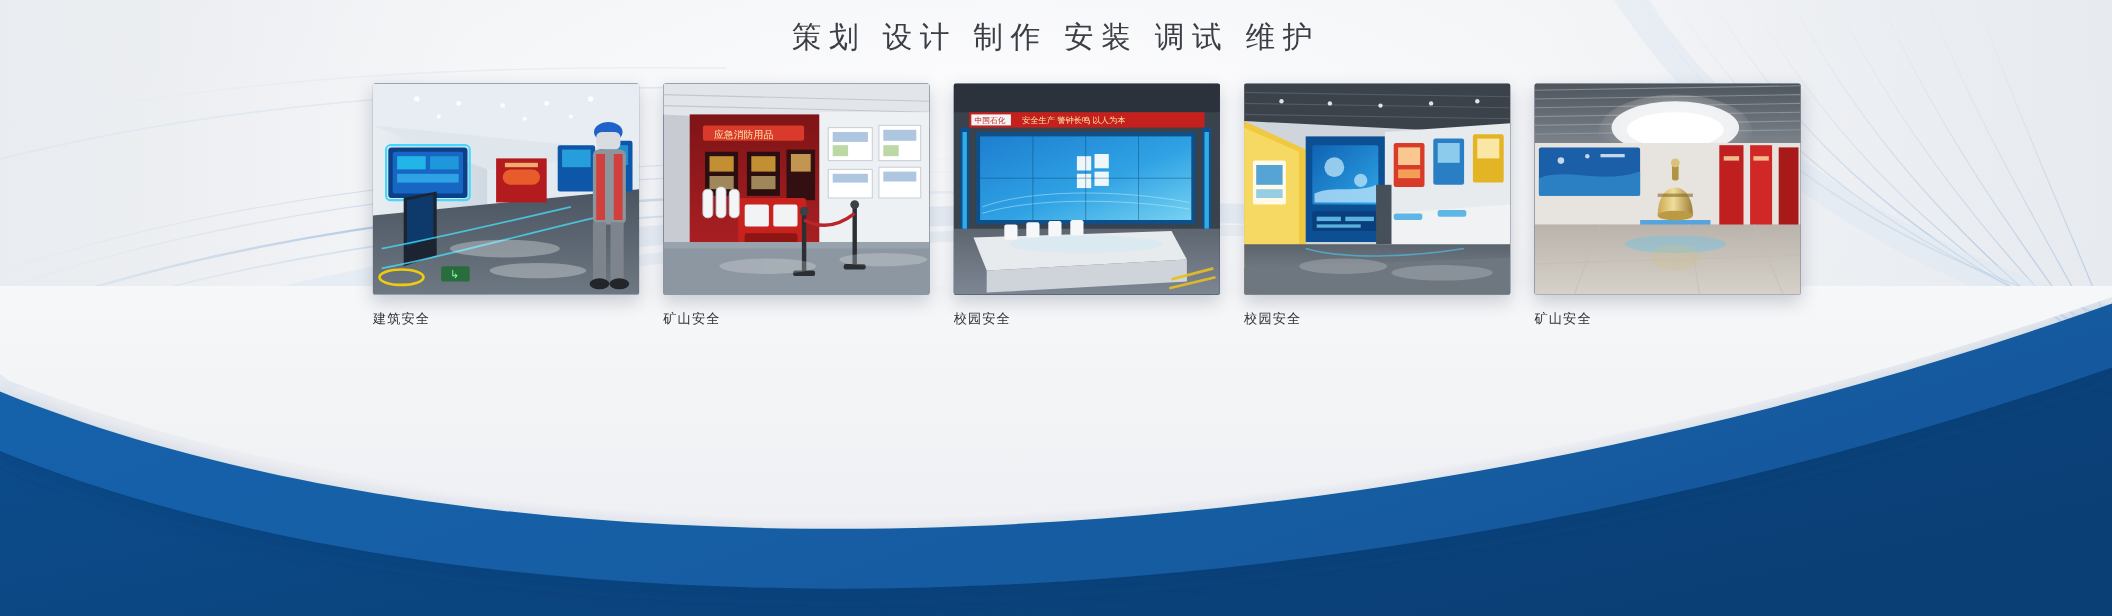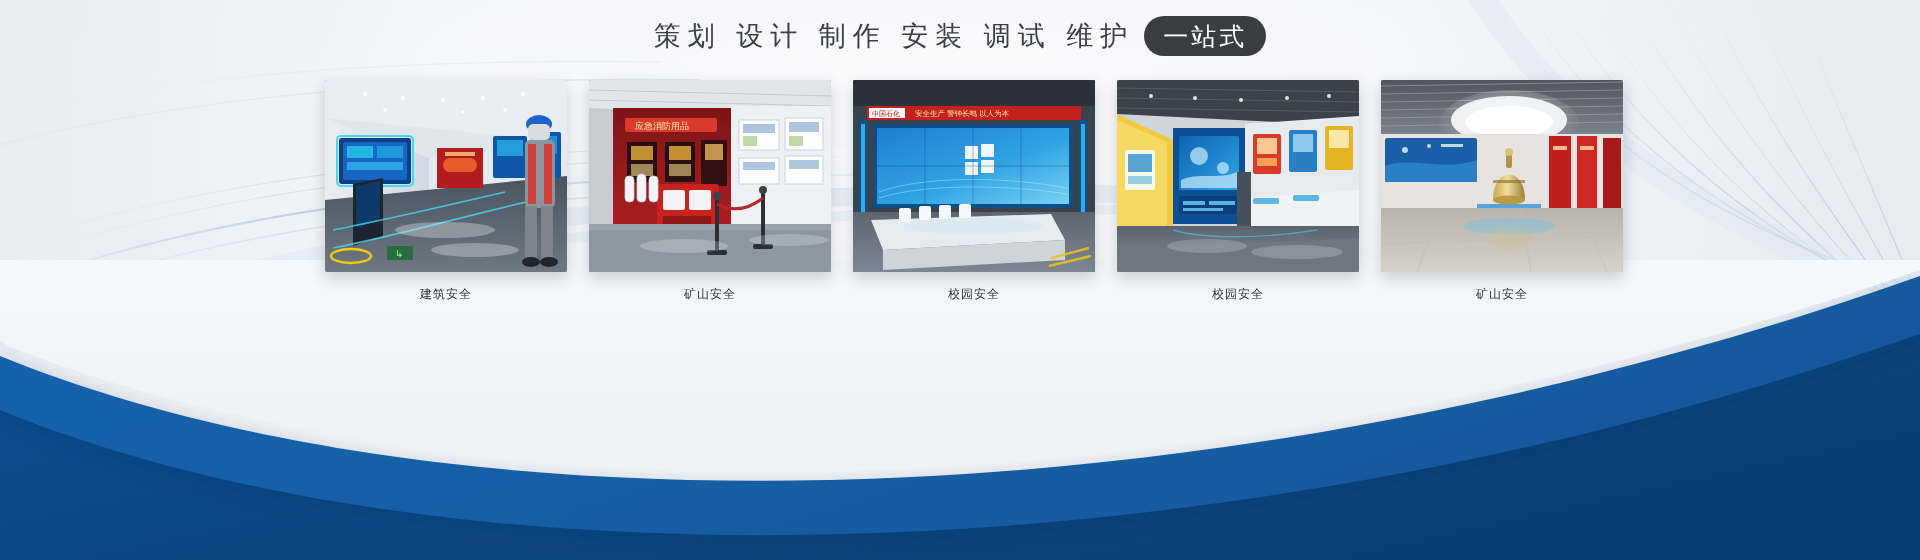--- a/index.html
+++ b/index.html
@@ -81,21 +81,21 @@
   
   .thumbs {
     margin-top:24px;
     display:flex;
     gap:22px;
     justify-content:center;
     align-items:flex-start;
   }
   .thumb {
     width:242px;
-    display:flex; flex-direction:column; align-items:center;padding-left:28px;
+    display:flex; flex-direction:column; padding-left:28px;
   }
   .thumb-img {
     width:242px; height:192px;
     border-radius:2px;
     overflow:hidden;
     position:relative;
     box-shadow:0 6px 16px rgba(30,50,80,.22);
     background:#2b3b4e;
   }
   .thumb-img svg { display:block; width:242px; height:192px; }
@@ -196,21 +196,20 @@
     </g>
 
     <path d="M0,-10 L1920,-10 L1920,10 C 1200,262 440,258 8,86 L0,80 Z" fill="url(#whiteCut)"></path>
   </svg>
 
   <div class="content">
 
 
     <div class="subtitle-row">
       <span class="subtitle-text">策划 设计 制作 安装 调试 维护</span>
-      <span class="badge">一站式</span>
     </div>
 
     <div class="thumbs">
 
       <div class="thumb">
         <div class="thumb-img">
           <svg viewBox="0 0 242 192" preserveAspectRatio="none">
             <defs>
               <linearGradient id="t1floor" x1="0" y1="0" x2="0" y2="1">
                 <stop offset="0%" stop-color="#4a5561"></stop>

